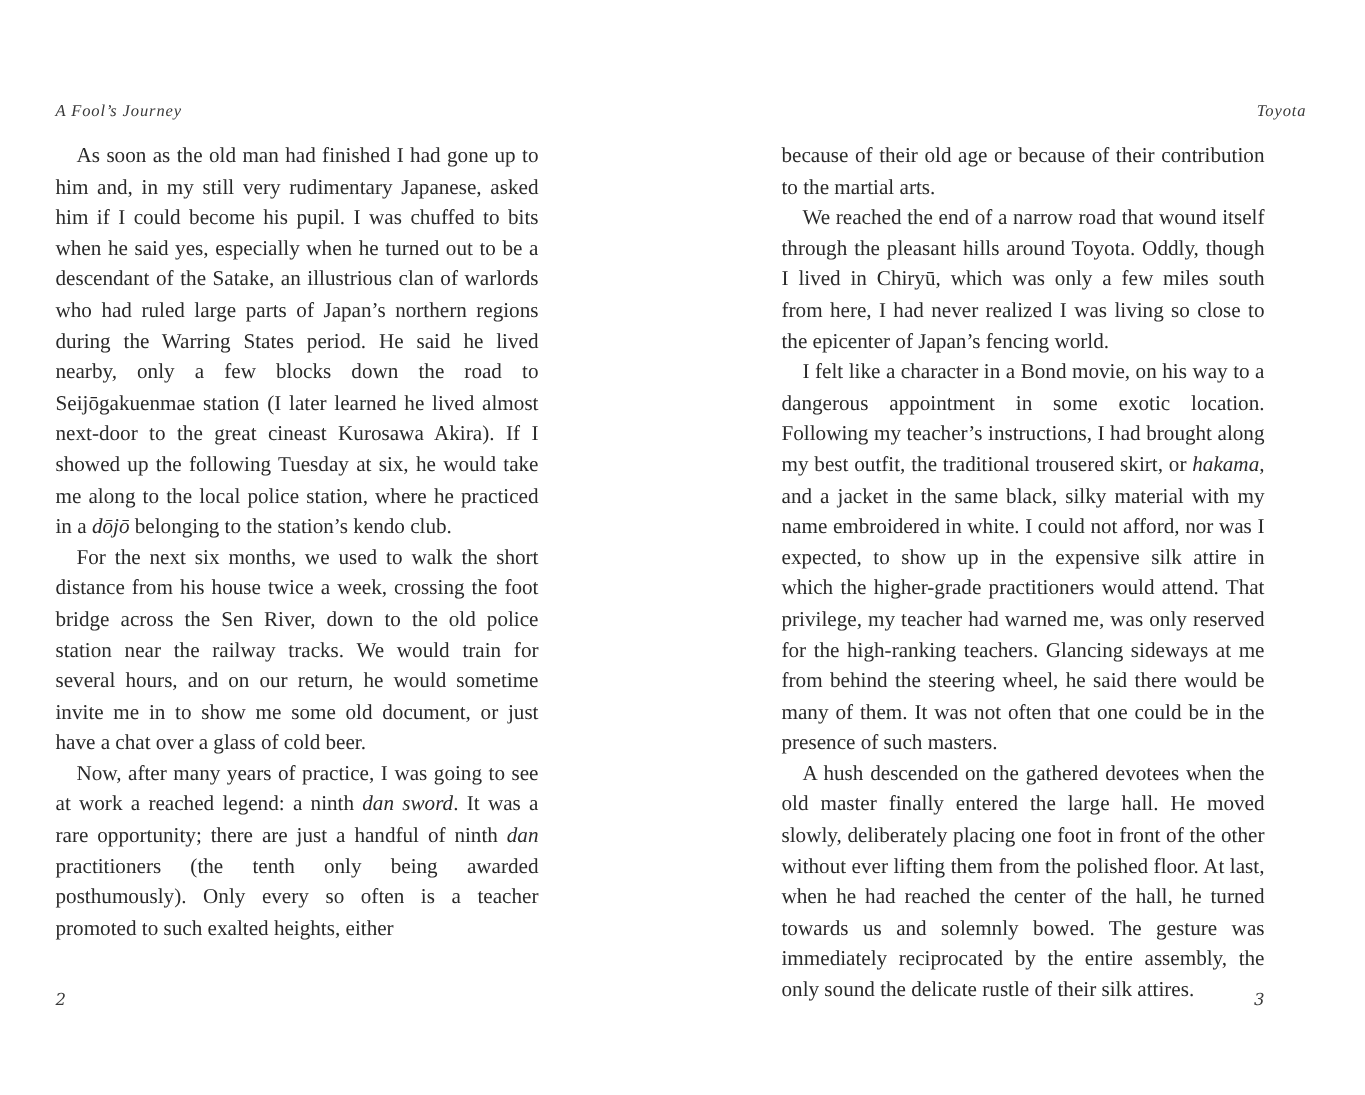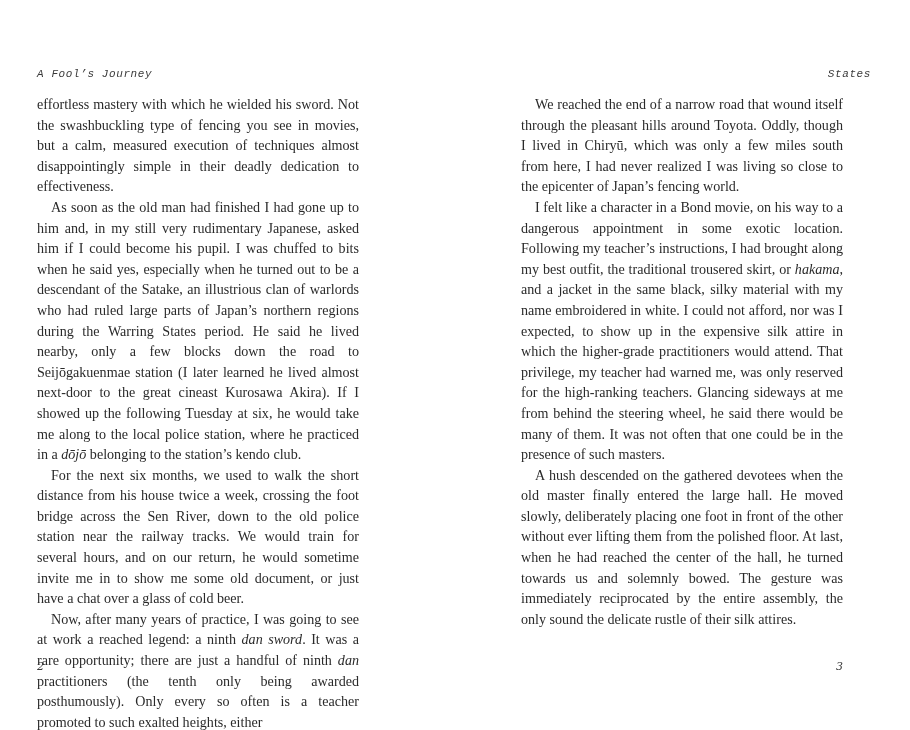--- a/index.html
+++ b/index.html
@@ -2,21 +2,21 @@
 <html><head>
 <meta charset="utf-8">
 <style>
   html, body { margin: 0; padding: 0; background: #ffffff; }
   body { width: 910px; height: 730px; position: relative; overflow: hidden; color: #2b2b2b; }
   .page { position: absolute; top: 0; width: 455px; height: 730px; }
   .page.left { left: 0; }
   .page.right { left: 455px; }
   .running-head {
     position: absolute; top: 68px;
-    font-family: Liberation Mono, monospace; font-style: italic;
+    font-family: Liberation Serif, serif; font-style: italic;
     font-size: 11px; letter-spacing: 0.6px; color: #3a3a3a;
   }
   .left .running-head { left: 37px; }
   .right .running-head { right: 39px; text-align: right; }
   .text-block {
     position: absolute; top: 94px; width: 322px;
     font-family: "Liberation Serif", serif; font-size: 14.1px;
     line-height: 20.6px; text-align: justify; color: #2a2a2a;
   }
   .left .text-block { left: 37px; }
@@ -30,29 +30,29 @@
   .left .folio { left: 37px; }
   .right .folio { right: 67px; }
   em { }
 </style>
 </head>
 <body>
 
 <div class="page left">
   <div class="running-head">A Fool’s Journey</div>
   <div class="text-block">
-      <p class="noindent"><span>effortless mastery with which he wielded his sword. Not the swashbuckling type of fencing you see in movies, but a calm, measured execution of techniques almost disappointingly simple in their deadly dedication to effectiveness.</span></p>
       <p><span>As soon as the old man had finished I had gone up to him and, in my still very rudimentary Japanese, asked him if I could become his pupil. I was chuffed to bits when he said yes, especially when he turned out to be a descendant of the Satake, an illustrious clan of warlords who had ruled large parts of Japan’s northern regions during the Warring States period. He said he lived nearby, only a few blocks down the road to Seijōgakuenmae station (I later learned he lived almost next-door to the great cineast Kurosawa Akira). If I showed up the following Tuesday at six, he would take me along to the local police station, where he practiced in a </span><em>dōjō</em><span> belonging to the station’s kendo club.</span></p>
       <p><span>For the next six months, we used to walk the short distance from his house twice a week, crossing the foot bridge across the Sen River, down to the old police station near the railway tracks. We would train for several hours, and on our return, he would sometime invite me in to show me some old docu­ment, or just have a chat over a glass of cold beer.</span></p>
       <p><span>Now, after many years of practice, I was going to see at work a reached legend: a ninth </span><em>dan sword</em><span>. It was a rare oppor­tunity; there are just a handful of ninth </span><em>dan</em><span> practitioners (the tenth only being awarded posthumously). Only every so often is a teacher promoted to such exalted heights, either</span></p>
     </div>
   <div class="folio">2</div>
 </div>
 
 <div class="page right">
-  <div class="running-head">States</div>
+  <div class="running-head">Toyota</div>
   <div class="text-block">
+      <p class="noindent"><span>because of their old age or because of their contribution to the martial arts.</span></p>
       <p><span>We reached the end of a narrow road that wound itself through the pleasant hills around Toyota. Oddly, though I lived in Chiryū, which was only a few miles south from here, I had never realized I was living so close to the epicenter of Japan’s fencing world.</span></p>
       <p><span>I felt like a character in a Bond movie, on his way to a dangerous appointment in some exotic location. Following my teacher’s instructions, I had brought along my best outfit, the traditional trousered skirt, or </span><em>hakama</em><span>, and a jacket in the same black, silky material with my name embroidered in white. I could not afford, nor was I expected, to show up in the expensive silk attire in which the higher-grade practitioners would attend. That privilege, my teacher had warned me, was only reserved for the high-ranking teachers. Glancing sideways at me from behind the steering wheel, he said there would be many of them. It was not often that one could be in the presence of such masters.</span></p>
       <p><span>A hush descended on the gathered devotees when the old master finally entered the large hall. He moved slowly, delib­erately placing one foot in front of the other without ever lifting them from the polished floor. At last, when he had reached the center of the hall, he turned towards us and solemnly bowed. The gesture was immediately reciprocated by the entire assembly, the only sound the delicate rustle of their silk attires.</span></p>
     </div>
   <div class="folio">3</div>
 </div>
 
 </body></html>

